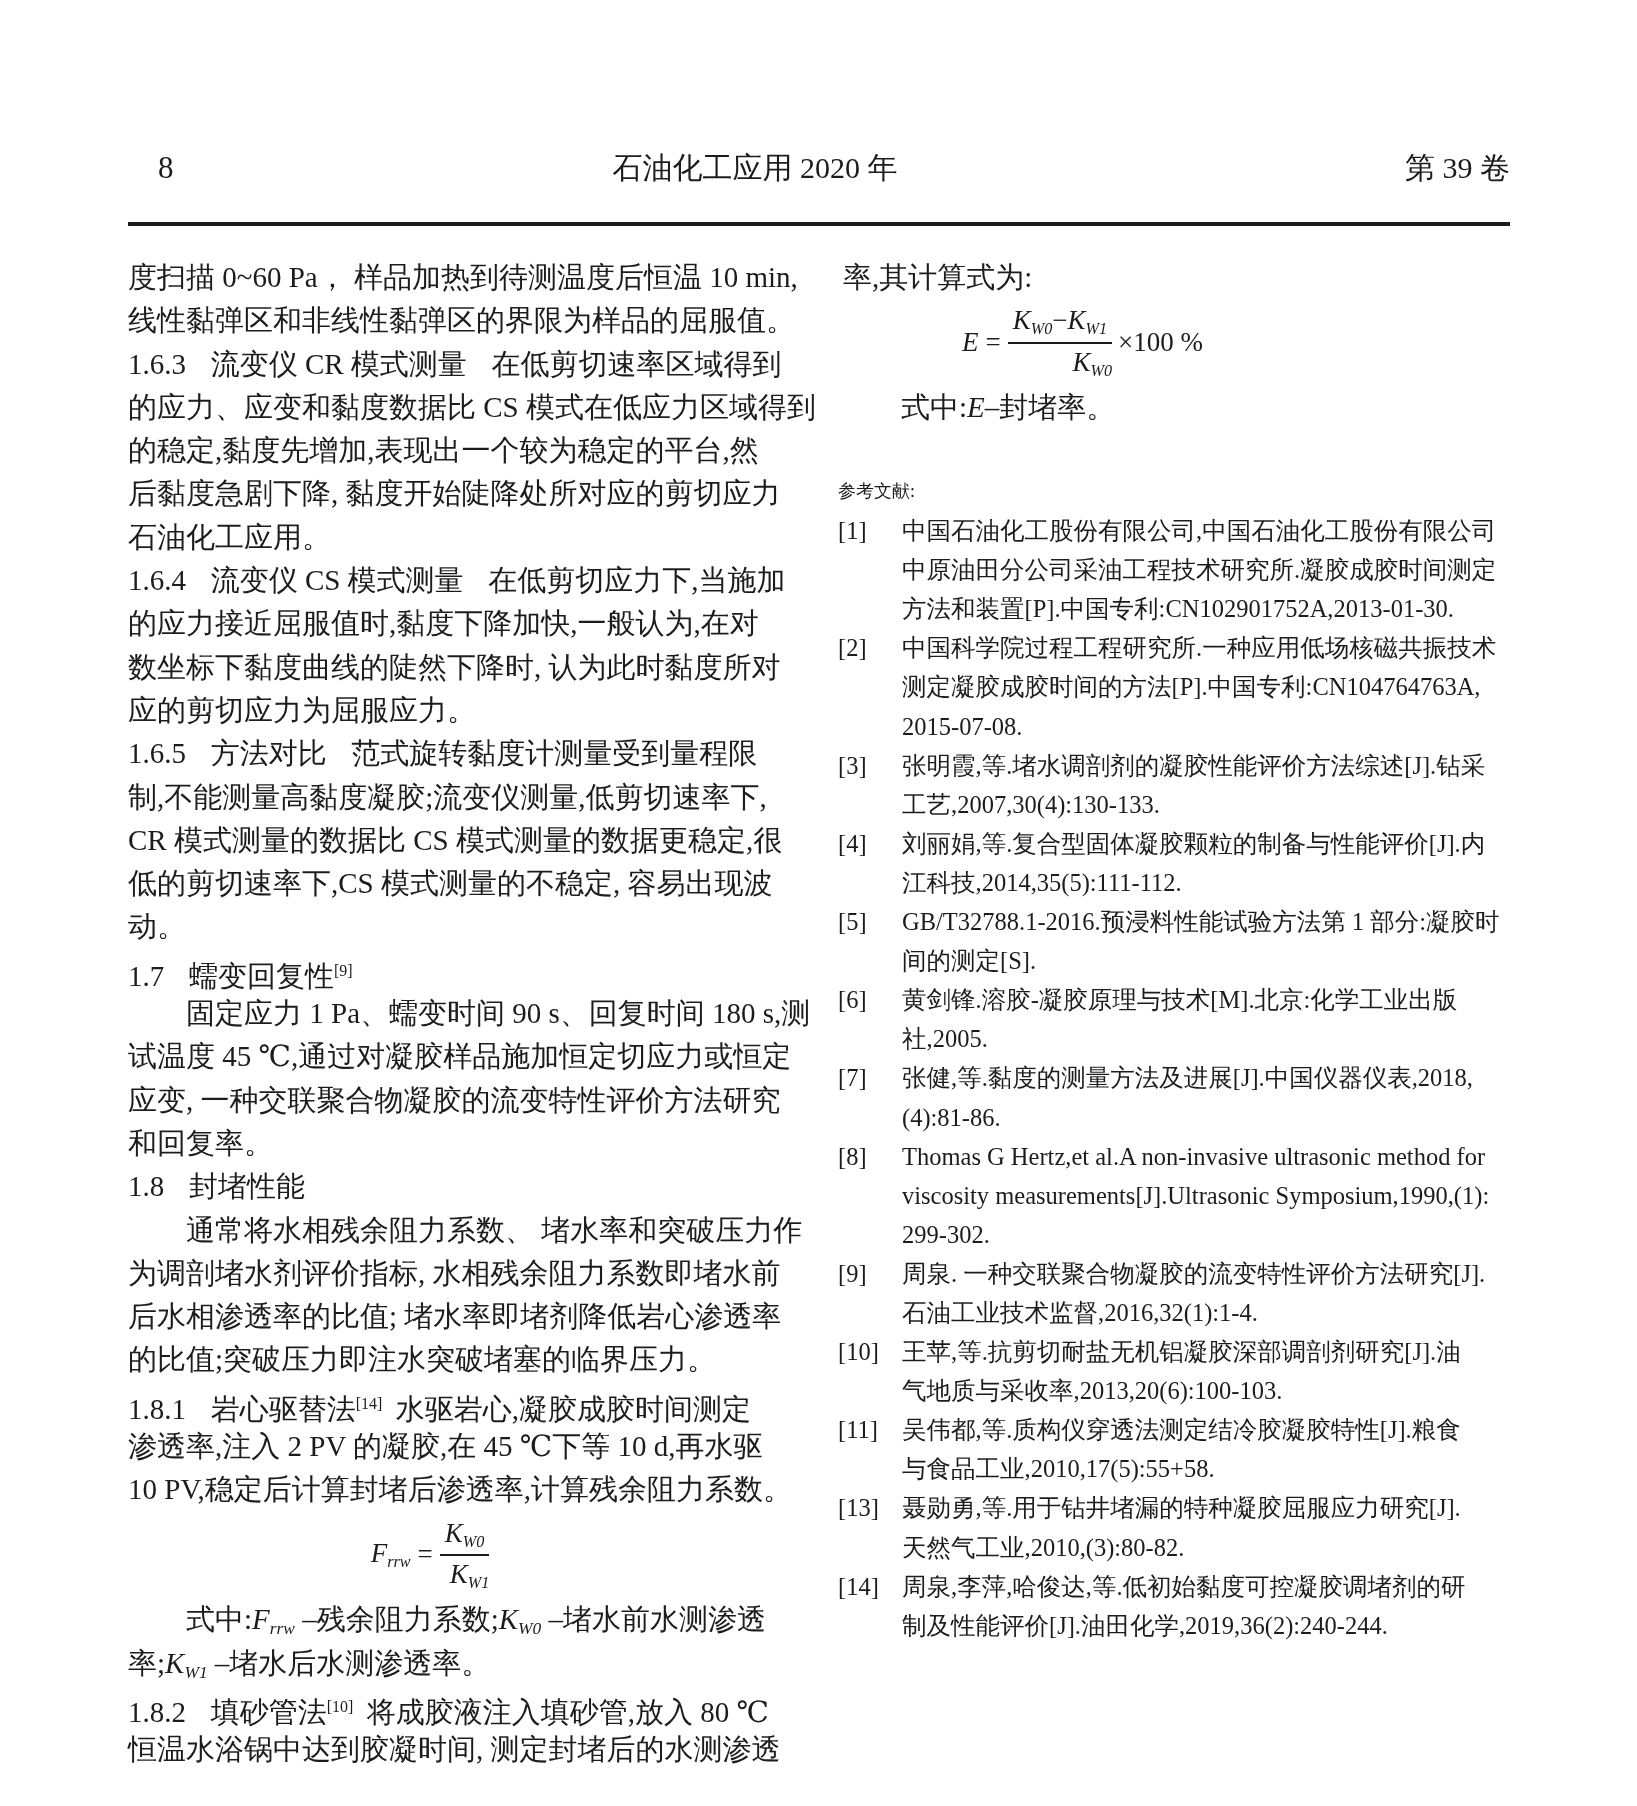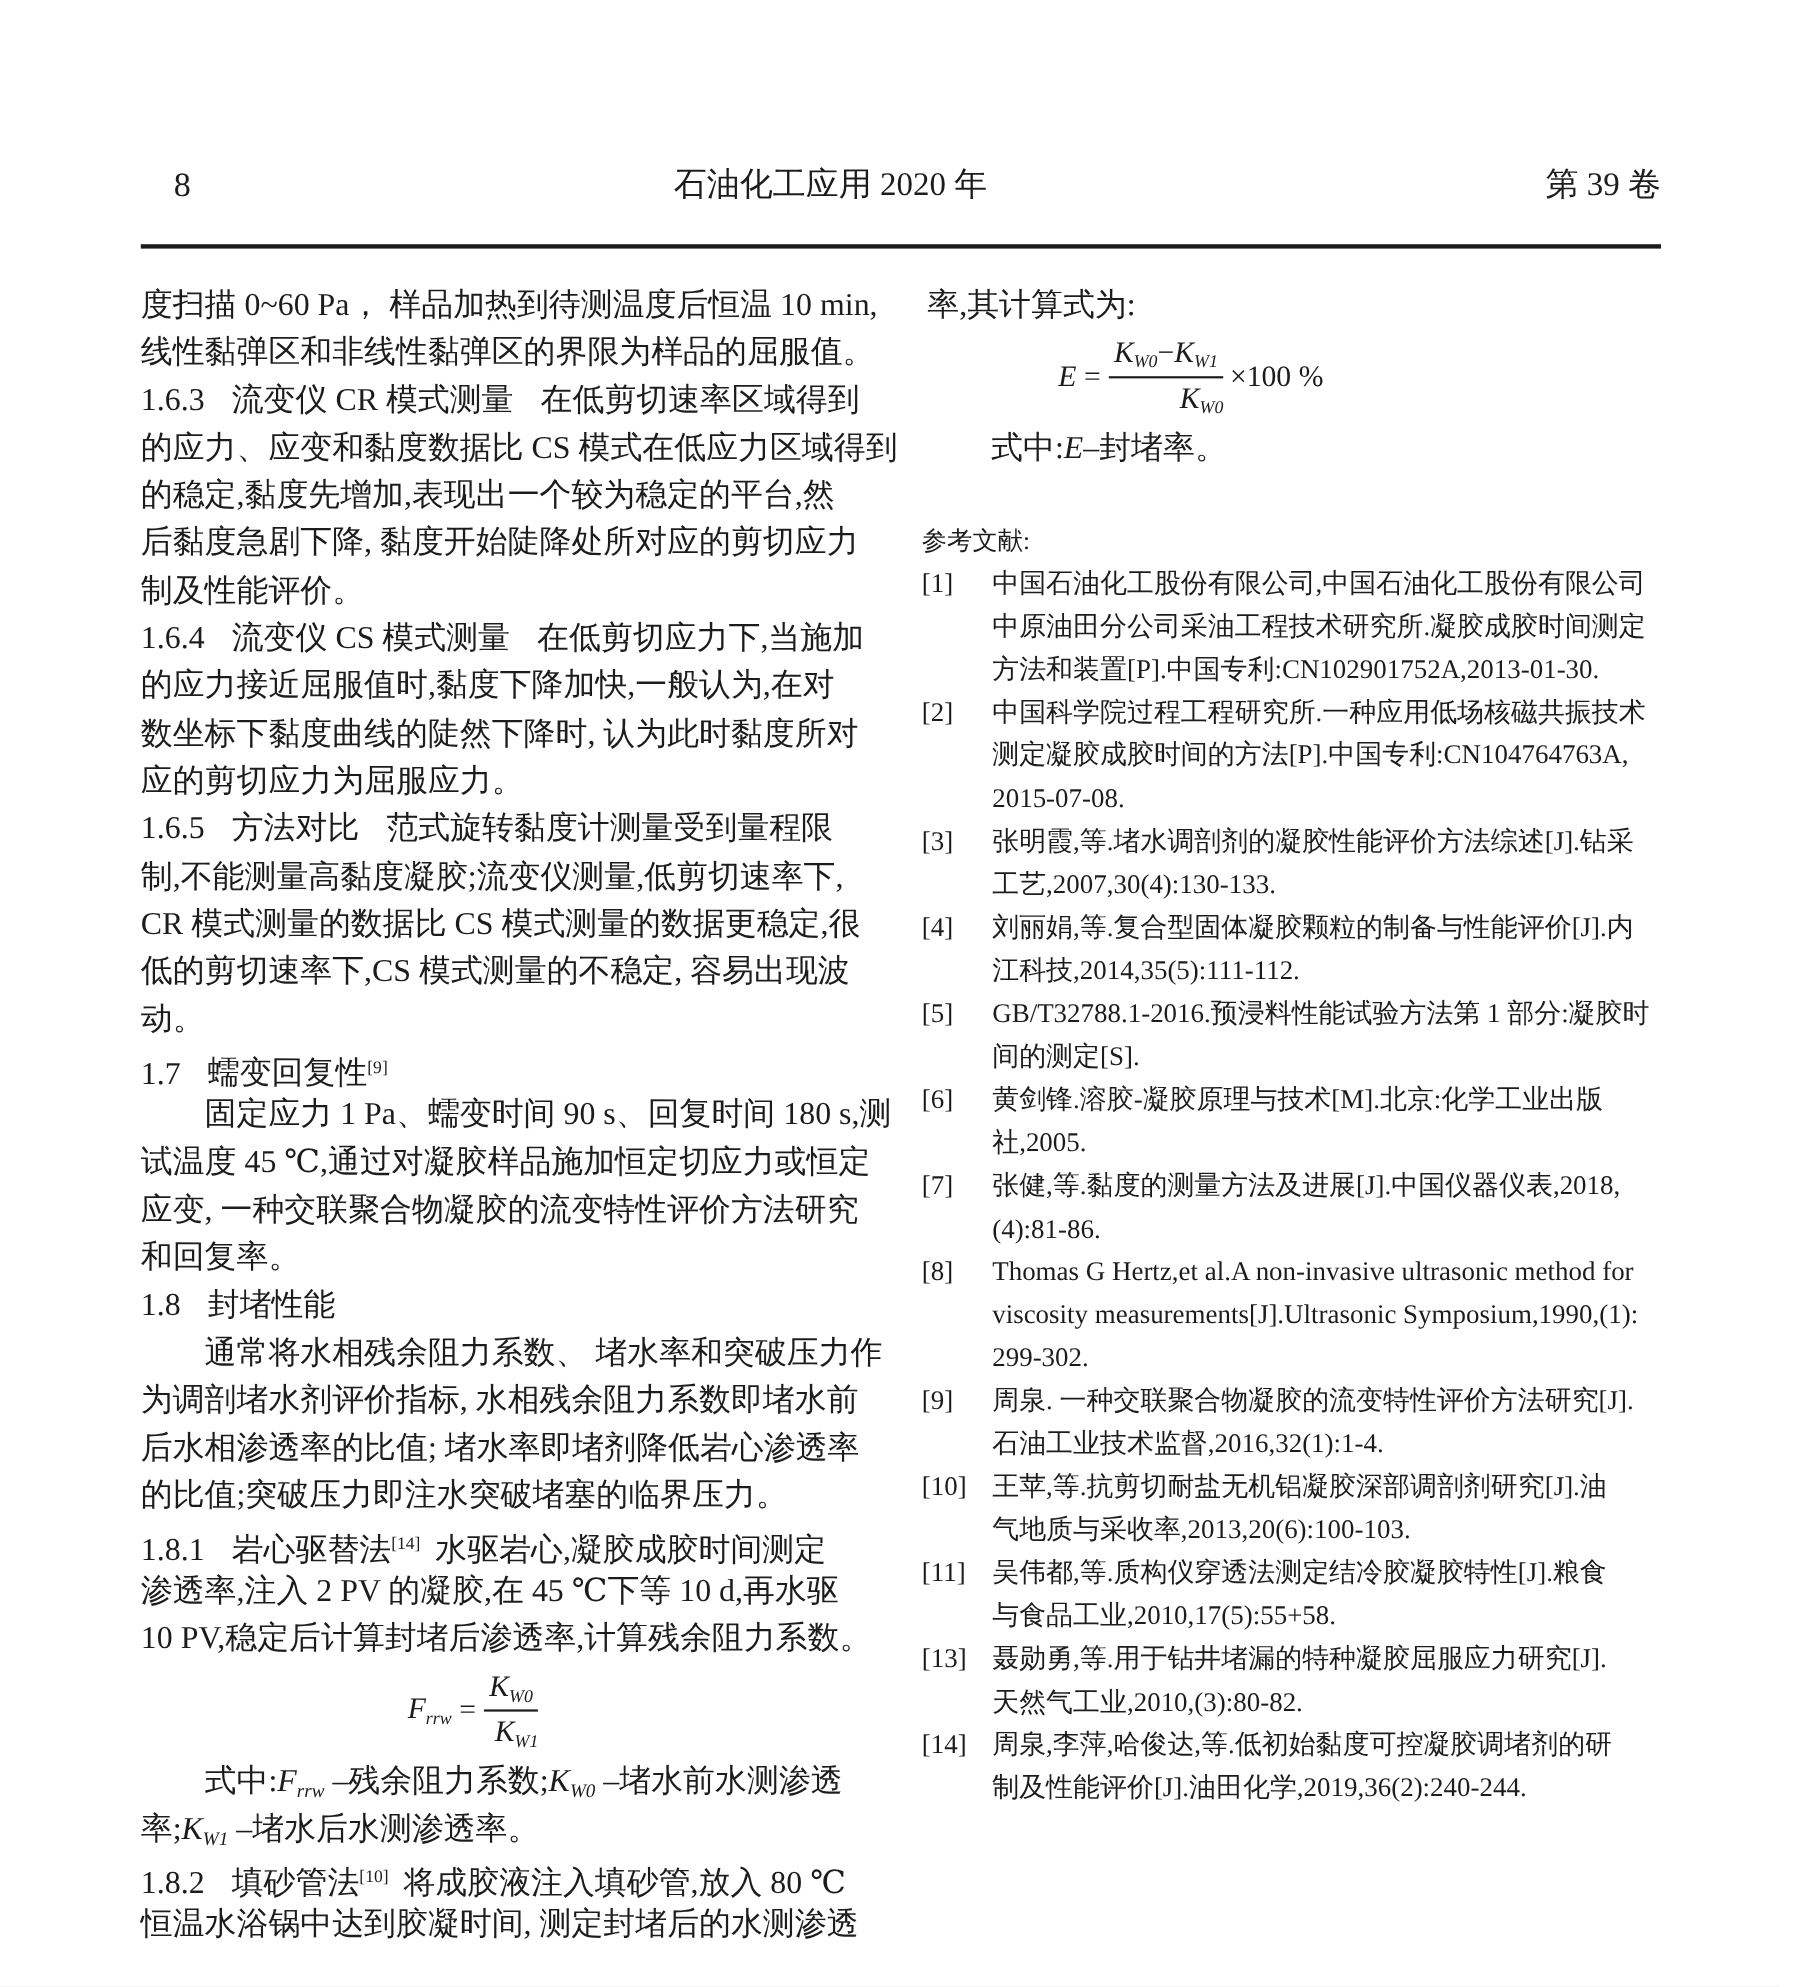--- a/index.html
+++ b/index.html
@@ -26,42 +26,42 @@
   
   .f-block{height:86.6px;display:flex;align-items:center;justify-content:center;font-size:27px;}
   .f-frrw{padding-right:73px;}
   .f-e{padding-right:188px;}
   .f-eq{margin:0 7px;}
   .frac{display:inline-block;vertical-align:middle;text-align:right;line-height:1.25;}
   .frac .num{display:block;border-bottom:2px solid #1c1c1c;padding:0 5px 2px 5px;}
   .frac .den{display:block;padding-top:2px;}
   .f-sfx{margin-left:6px;}
   
-  .refs-heading{height:39.1px;line-height:39.1px;font-size:23px;}
+  .refs-heading{height:39.1px;line-height:39.1px;font-size:18px;}
   .ref-item{display:flex;}
   .ref-no{width:64px;flex:none;font-size:24.5px;line-height:39.1px;}
   .ref-line{height:39.1px;line-height:39.1px;font-size:24.5px;white-space:nowrap;}
 </style>
 </head>
 <body>
 
 <div class="page">
   <div class="hdr-num">8</div>
   <div class="hdr-center">石油化工应用   2020 年</div>
   <div class="hdr-right">第 39 卷</div>
   <div class="hdr-rule"></div>
 
   <div class="col-left">
       <div class="bline">度扫描 0~60 Pa， 样品加热到待测温度后恒温 10 min,</div>
       <div class="bline">线性黏弹区和非线性黏弹区的界限为样品的屈服值。</div>
       <div class="bline"><span class="gp">1.6.3</span><span class="gp">流变仪 CR 模式测量</span><span>在低剪切速率区域得到</span></div>
       <div class="bline">的应力、应变和黏度数据比 CS 模式在低应力区域得到</div>
       <div class="bline">的稳定,黏度先增加,表现出一个较为稳定的平台,然</div>
       <div class="bline">后黏度急剧下降, 黏度开始陡降处所对应的剪切应力</div>
-      <div class="bline">制及性能评价。</div>
+      <div class="bline">石油化工应用。</div>
       <div class="bline"><span class="gp">1.6.4</span><span class="gp">流变仪 CS 模式测量</span><span>在低剪切应力下,当施加</span></div>
       <div class="bline">的应力接近屈服值时,黏度下降加快,一般认为,在对</div>
       <div class="bline">数坐标下黏度曲线的陡然下降时, 认为此时黏度所对</div>
       <div class="bline">应的剪切应力为屈服应力。</div>
       <div class="bline"><span class="gp">1.6.5</span><span class="gp">方法对比</span><span>范式旋转黏度计测量受到量程限</span></div>
       <div class="bline">制,不能测量高黏度凝胶;流变仪测量,低剪切速率下,</div>
       <div class="bline">CR 模式测量的数据比 CS 模式测量的数据更稳定,很</div>
       <div class="bline">低的剪切速率下,CS 模式测量的不稳定, 容易出现波</div>
       <div class="bline">动。</div>
       <div class="bline"><span class="gp">1.7</span><span>蠕变回复性</span><span class="sp">[9]</span></div>

